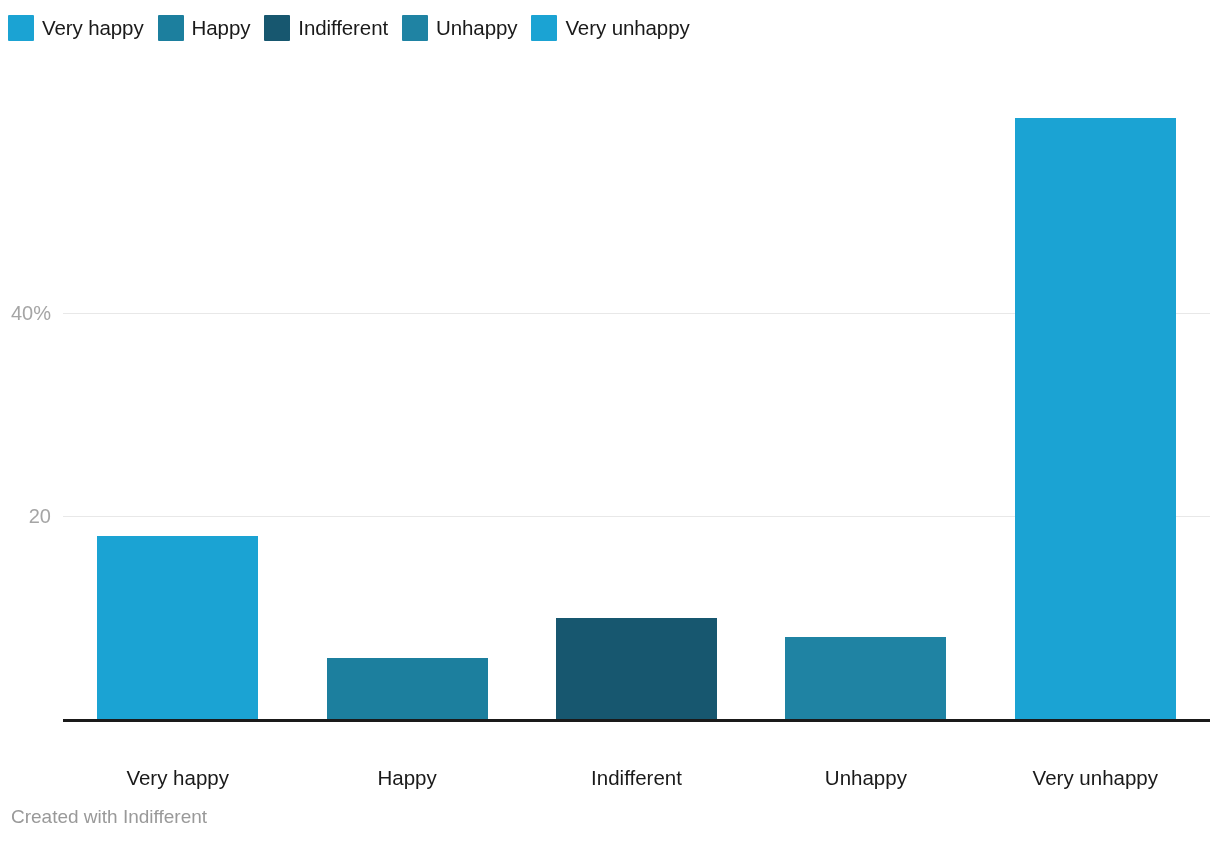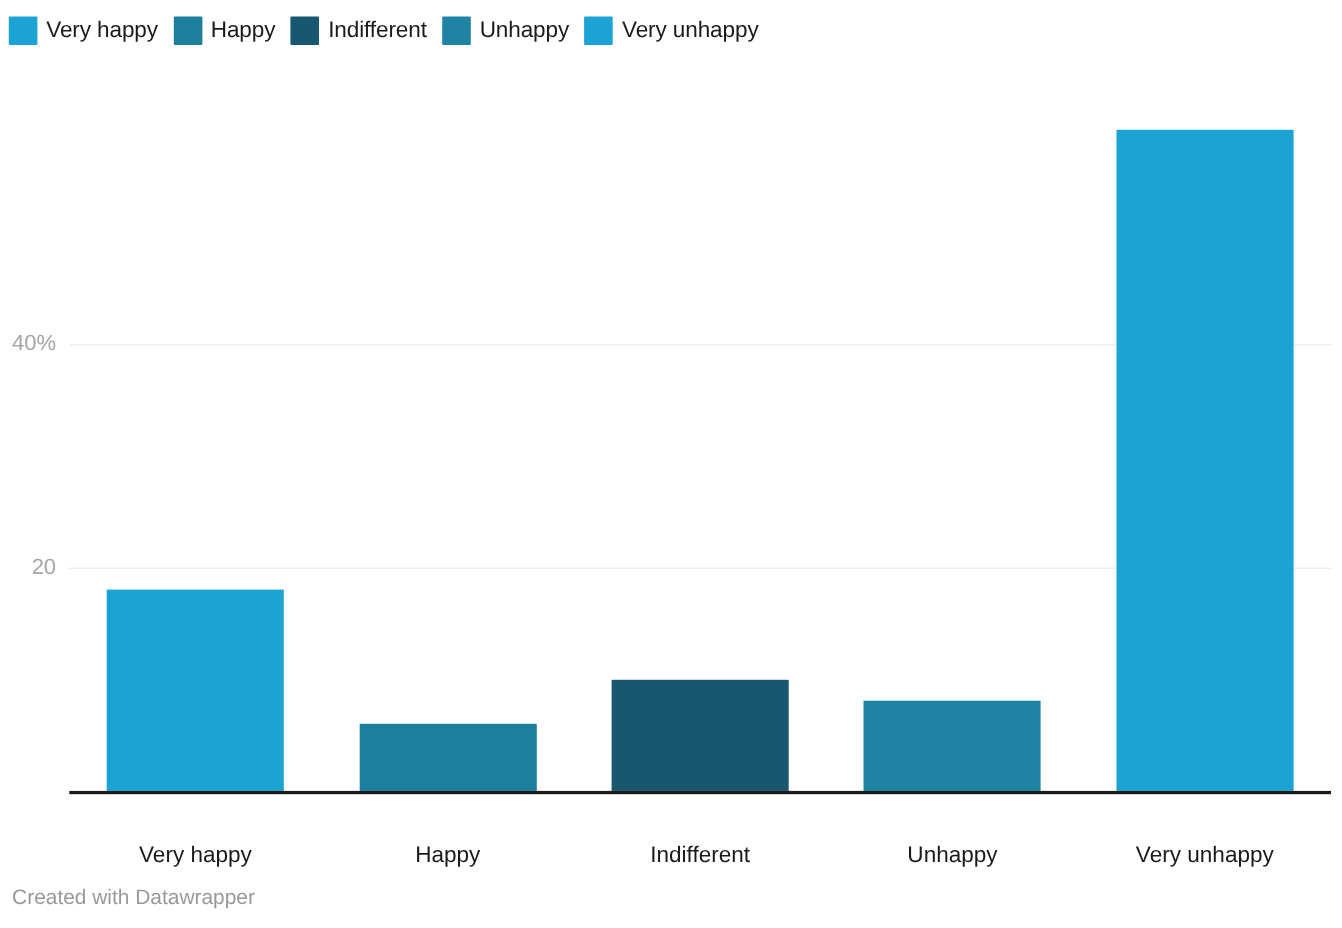--- a/index.html
+++ b/index.html
@@ -167,13 +167,13 @@
     </div>
   <div id="xticks">
       <div class="xtick-label" style="left: 177.7px;">Very happy</div>
       <div class="xtick-label" style="left: 407.1px;">Happy</div>
       <div class="xtick-label" style="left: 636.5px;">Indifferent</div>
       <div class="xtick-label" style="left: 865.9px;">Unhappy</div>
       <div class="xtick-label" style="left: 1095.3px;">Very unhappy</div>
     </div>
 </div>
 
-<div id="footer">Created with Datawrapper</div>
+<div id="footer">Created with Indifferent</div>
 
 </body></html>

